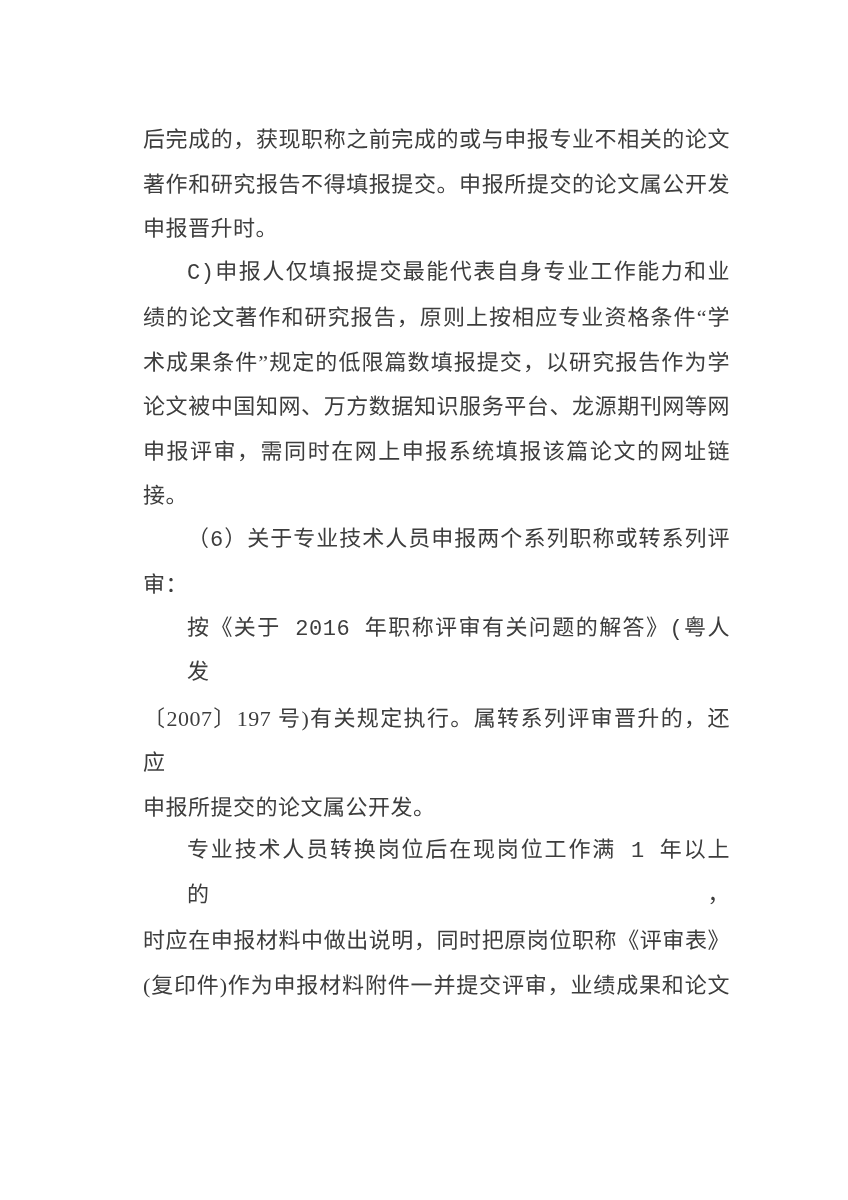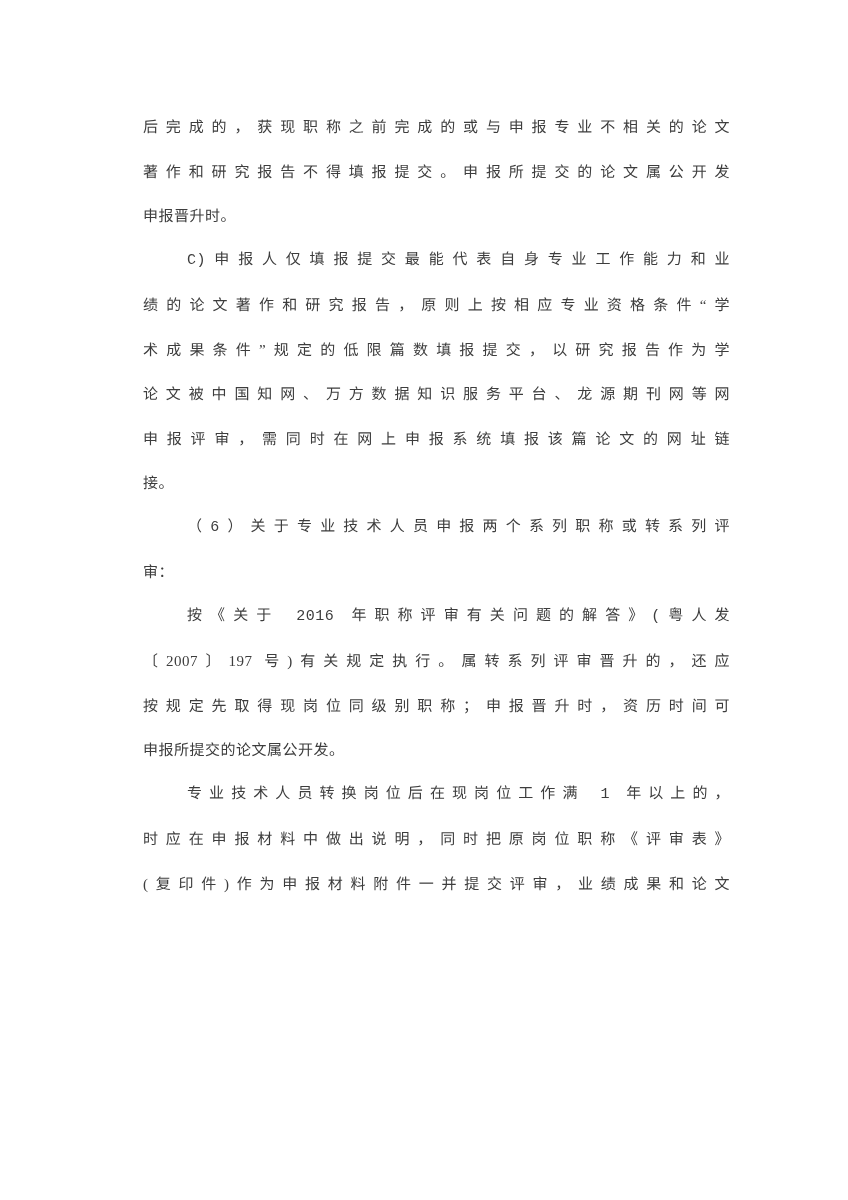--- a/index.html
+++ b/index.html
@@ -14,23 +14,23 @@
   .page {
     position: absolute;
     left: 0; top: 0;
     width: 848px;
     height: 1200px;
     background: #ffffff;
   }
   .text-block {
     position: absolute;
     left: 143px;
-    top: 105px;
+    top: 118px;
     width: 587px;
-    font-size: 15px;
+    font-size: 22px;
     line-height: 44.5px;
     letter-spacing: 0.5px;
     color: #3d3d3d;
   }
   .paragraph { margin: 0; padding: 0; }
   .text-line {
     text-align: justify;
     white-space: normal;
   }
   
@@ -56,21 +56,20 @@
         <div class="text-line fill">申报评审，需同时在网上申报系统填报该篇论文的网址链</div>
         <div class="text-line">接。</div>
       </div>
       <div class="paragraph">
         <div class="text-line fill indent">（6）关于专业技术人员申报两个系列职称或转系列评</div>
         <div class="text-line">审：</div>
       </div>
       <div class="paragraph">
         <div class="text-line fill indent">按《关于 2016 年职称评审有关问题的解答》(粤人发</div>
         <div class="text-line fill">〔2007〕197 号)有关规定执行。属转系列评审晋升的，还应</div>
-        <div class="text-line fill">按规定先取得现岗位同级别职称；申报晋升时，资历时间可</div>
         <div class="text-line">申报所提交的论文属公开发。</div>
       </div>
       <div class="paragraph">
         <div class="text-line fill indent">专业技术人员转换岗位后在现岗位工作满 1 年以上的，</div>
         <div class="text-line fill">时应在申报材料中做出说明，同时把原岗位职称《评审表》</div>
         <div class="text-line fill">(复印件)作为申报材料附件一并提交评审，业绩成果和论文</div>
       </div>
     </div>
 </div>
 

